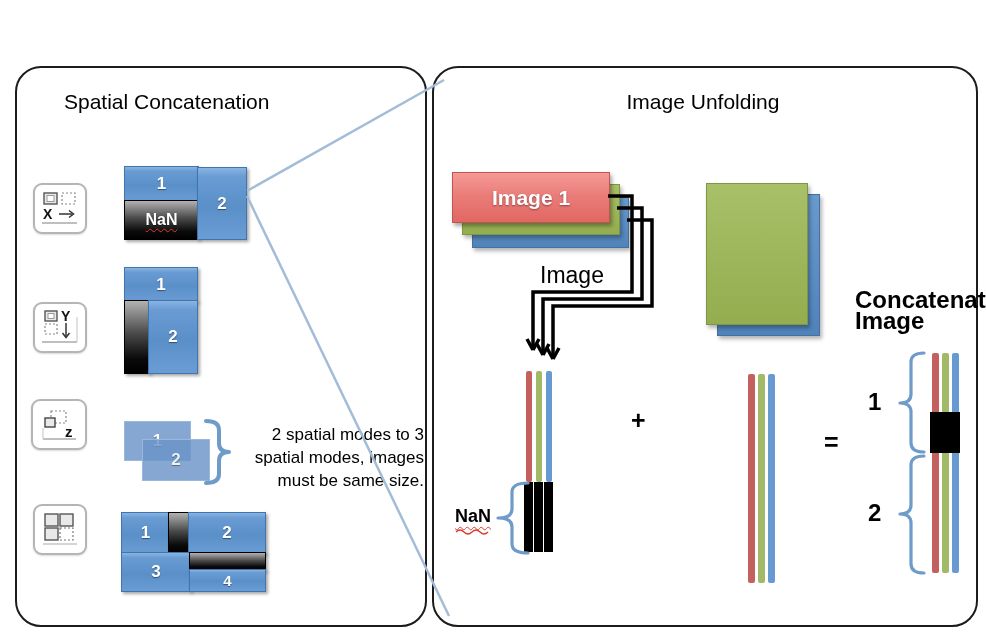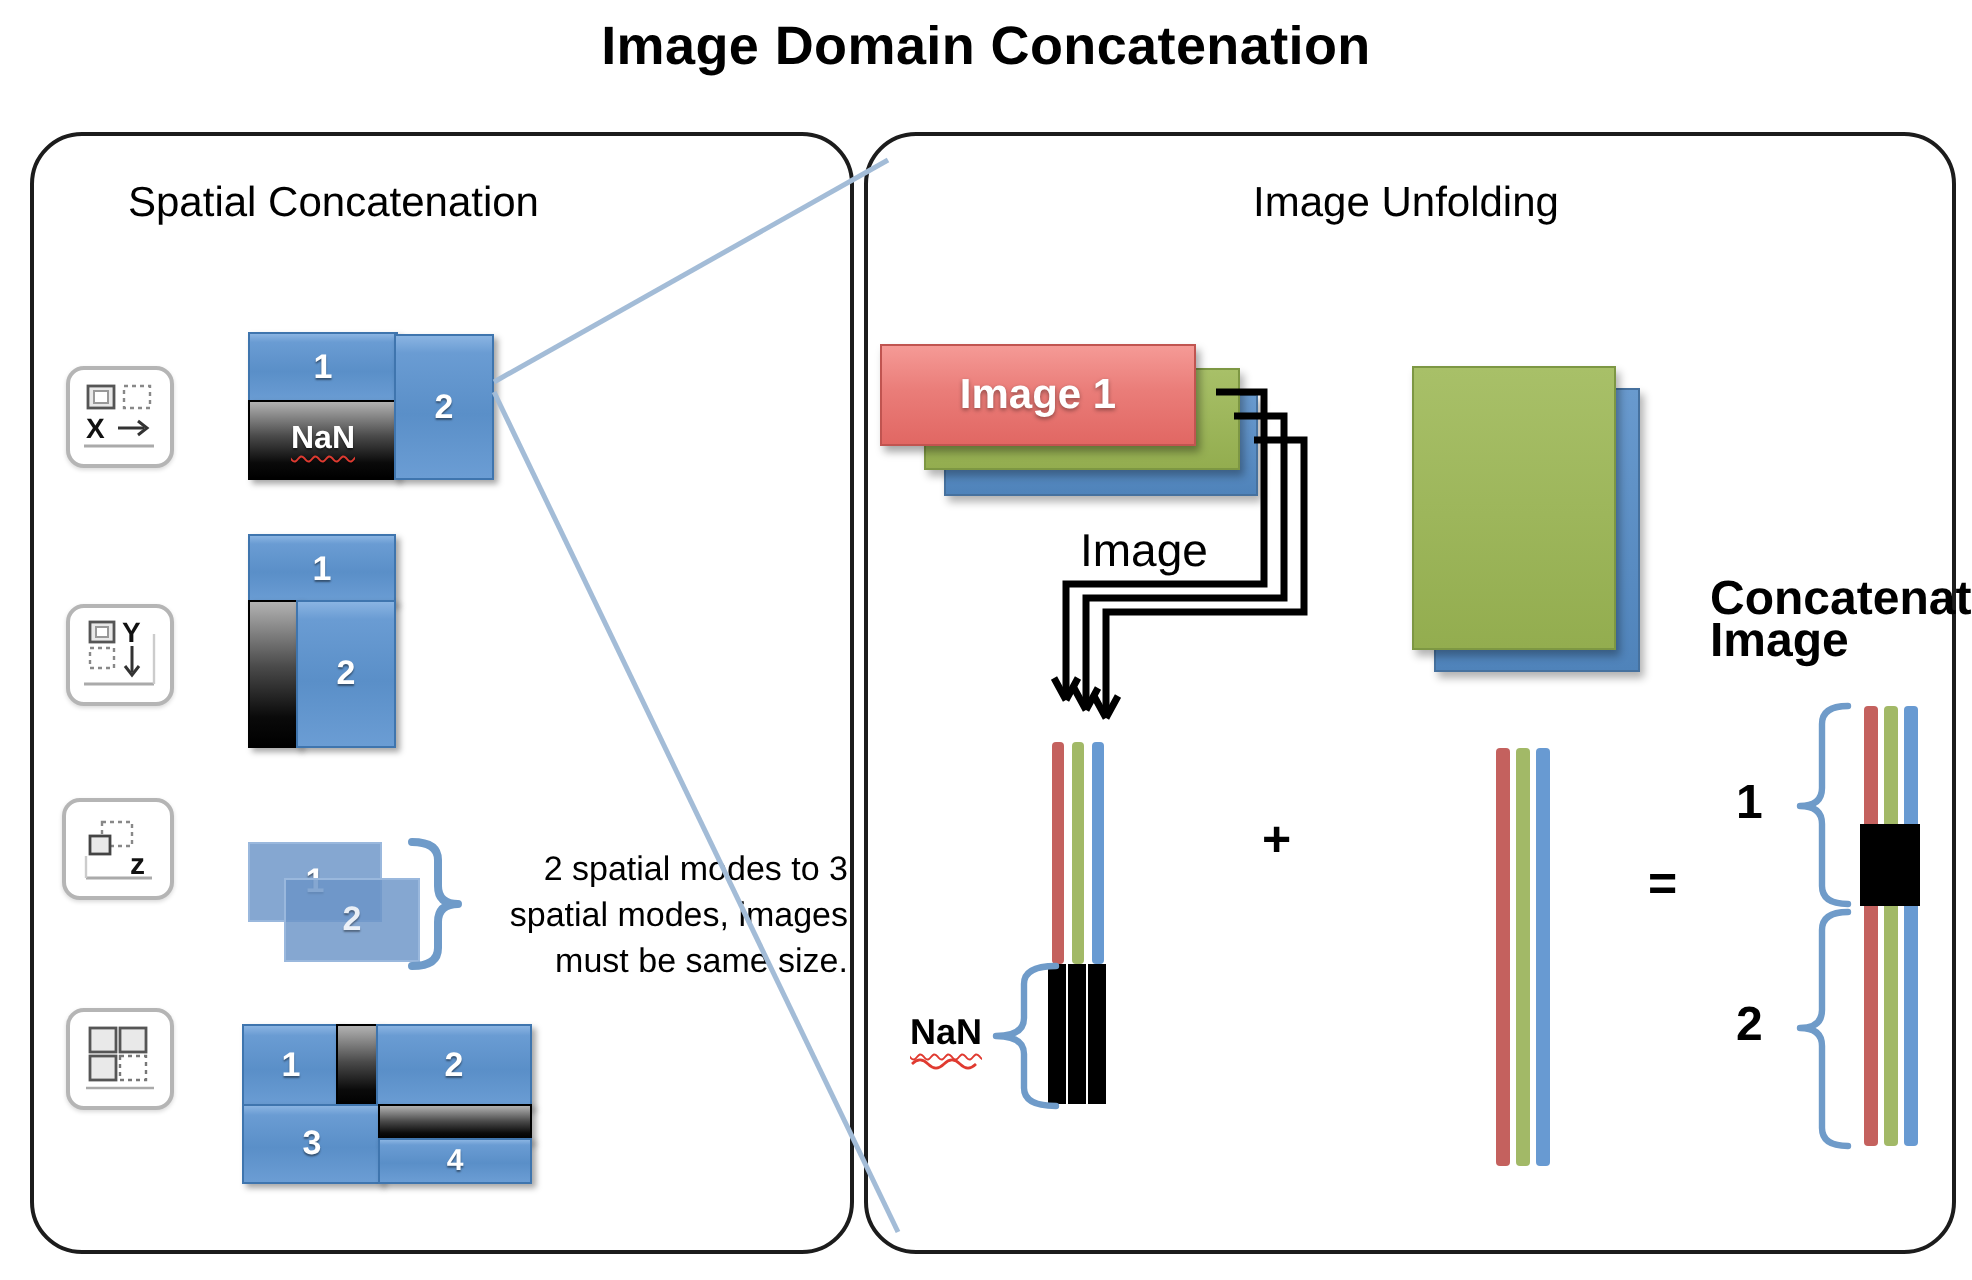--- a/index.html
+++ b/index.html
@@ -45,21 +45,20 @@
   .op{font-size:25px;font-weight:700;}
   .sec-num{font-size:24px;font-weight:700;}
   .cap{font-size:24px;font-weight:700;line-height:21px;}
   svg{display:block;}
 </style>
 </head>
 <body>
 
 <div class="canvas">
 
-  <div class="abs main-title">Image Domain Concatenation</div>
 
   <div class="abs panel" style="left:15px;top:66px;width:408px;height:557px;"></div>
   <div class="abs panel" style="left:432px;top:66px;width:542px;height:557px;"></div>
 
   <div class="abs panel-title" style="left:432px;top:90px;width:542px;text-align:center;">Image Unfolding</div>
   <div class="abs panel-title" style="left:64px;top:90px;">Spatial Concatenation</div>
 
   <div class="abs iconbtn" style="left:33px;top:183px;">
     <svg width="42" height="38" viewBox="0 0 42 38">
       <rect x="5" y="3" width="13" height="11" fill="#e9e9e9" stroke="#555" stroke-width="1.4"></rect>
@@ -138,21 +137,21 @@
   <div class="abs blue-block" style="left:121px;top:552px;width:68px;height:38px;">
       <span class="blk-label">3</span>
     </div>
   <div class="abs black-block" style="left:189px;top:552px;width:75px;height:17px;"></div>
   <div class="abs blue-block" style="left:189px;top:569px;width:75px;height:21px;">
       <span class="blk-label" style="font-size:15px">4</span>
     </div>
 
   <div class="abs blue-layer" style="left:472px;top:197px;width:155px;height:49px;"></div>
   <div class="abs green-layer" style="left:462px;top:184px;width:156px;height:49px;"></div>
-  <div class="abs red-img" style="left:440px;top:172px;width:156px;height:49px;">
+  <div class="abs red-img" style="left:452px;top:172px;width:156px;height:49px;">
       <span class="img-label">Image 1</span>
     </div>
 
   <div class="abs blue-layer" style="left:717px;top:194px;width:101px;height:140px;"></div>
   <div class="abs green-layer" style="left:706px;top:183px;width:100px;height:140px;"></div>
 
   <div class="abs" style="left:540px;top:262px;font-size:23px;">Image</div>
 
   <div class="abs strip red" style="left:526px;top:371px;width:6px;height:111px;"></div>
   <div class="abs strip green" style="left:536px;top:371px;width:6px;height:111px;"></div>

